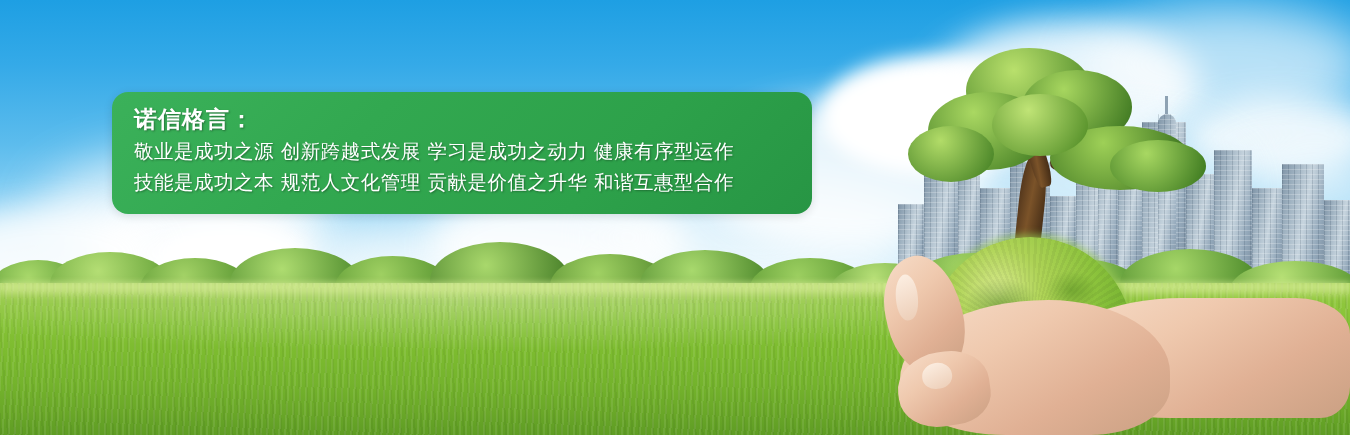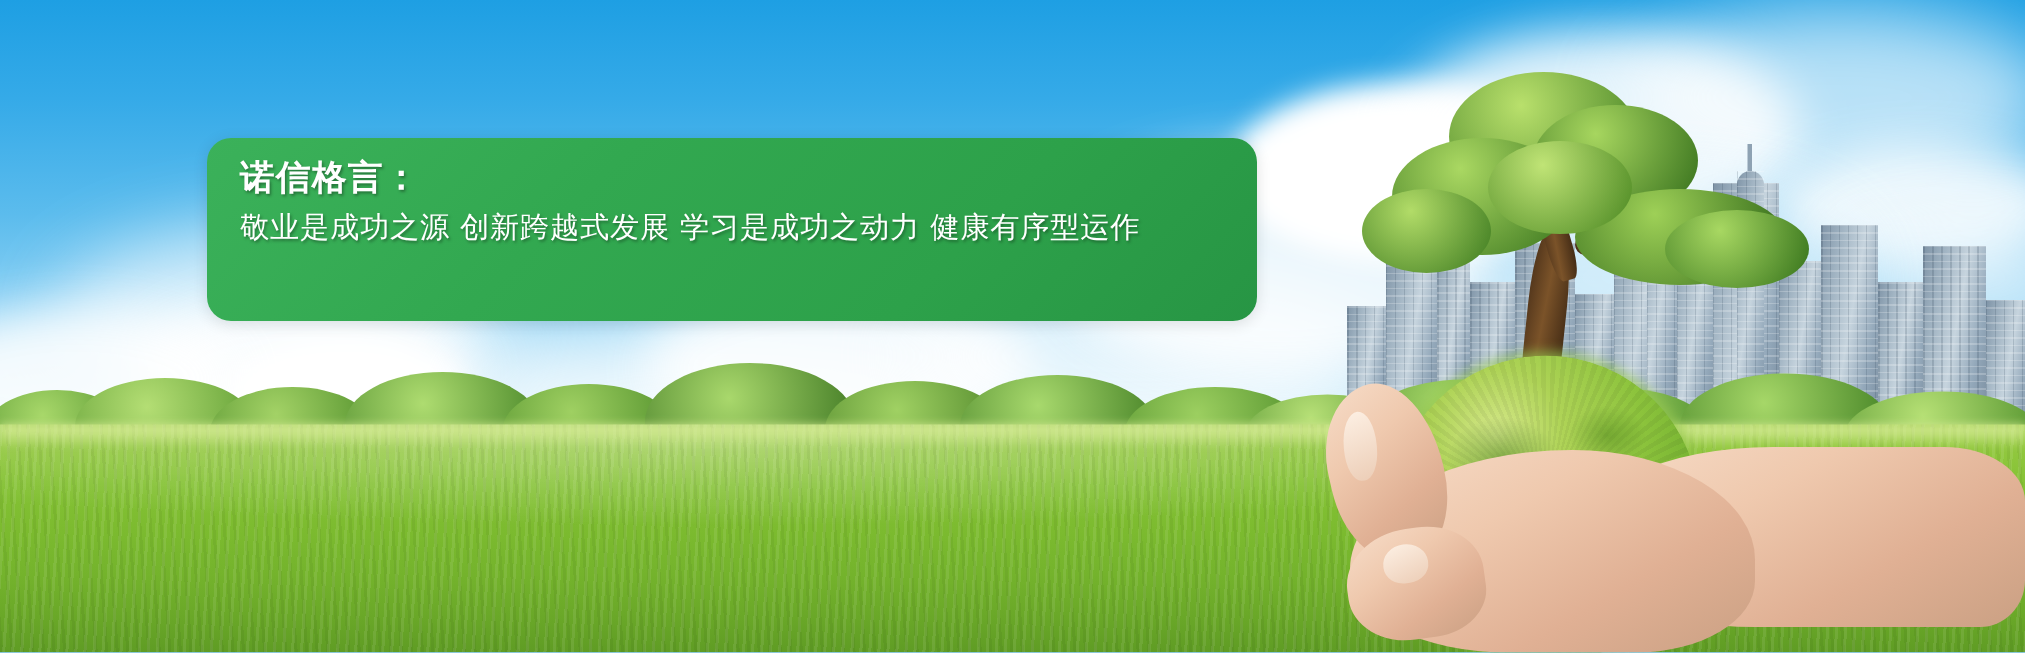--- a/index.html
+++ b/index.html
@@ -90,21 +90,21 @@
   .nail{ position:absolute; background:linear-gradient(160deg,#fdf0e4,#eccdb6);
          border-radius:50% 50% 46% 46%; }
   .backhand{ left:1050px; top:298px; width:300px; height:120px;
          border-radius:44% 18% 10% 40% / 52% 30% 26% 44%; }
 
   
   .panel{ position:absolute; left:112px; top:92px; width:700px; height:122px;
           border-radius:16px;
           background:linear-gradient(135deg,#3bb15a 0%,#32a850 35%,#2da14a 70%,#279544 100%);
           box-shadow:0 2px 10px rgba(0,0,0,.12);
-          padding:12px 0 0 22px;margin-left:26px; }
+          padding:12px 0 0 22px; }
   .ptitle{ color:#ffffff; font-size:23px; font-weight:bold; letter-spacing:1px;
            line-height:1.38; text-shadow:1px 1px 2px rgba(0,0,0,.35); white-space:nowrap; }
   .pline{ color:#ffffff; font-size:19.5px; font-weight:normal; letter-spacing:.5px;
           line-height:1.62; text-shadow:1px 1px 2px rgba(0,0,0,.35); white-space:nowrap; }
 </style>
 </head>
 <body>
 
 <div class="banner">
 
@@ -198,15 +198,16 @@
     </div>
     <div class="hand" style="left:898px; top:352px; width:92px; height:74px;
          border-radius:48% 44% 40% 44%; transform:rotate(-8deg);">
       <div class="nail" style="left:26px; top:10px; width:30px; height:26px;"></div>
     </div>
   </div>
 
   <div class="panel">
     <div class="ptitle">诺信格言：</div>
     <div class="pline">敬业是成功之源  创新跨越式发展  学习是成功之动力   健康有序型运作</div>
+    <div class="pline">技能是成功之本  规范人文化管理  贡献是价值之升华   和谐互惠型合作</div>
   </div>
 
 </div>
 
 </body></html>

